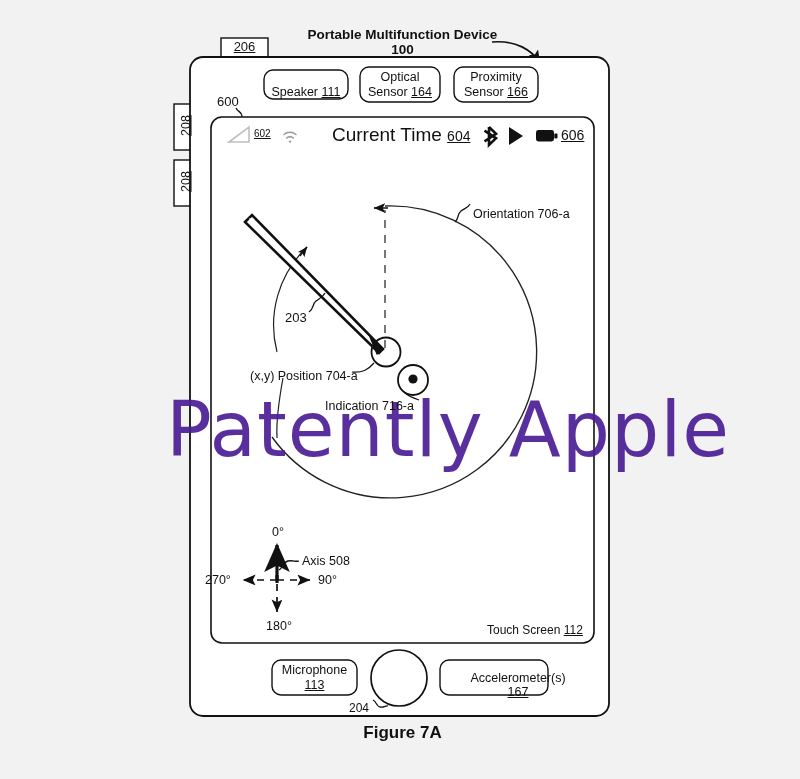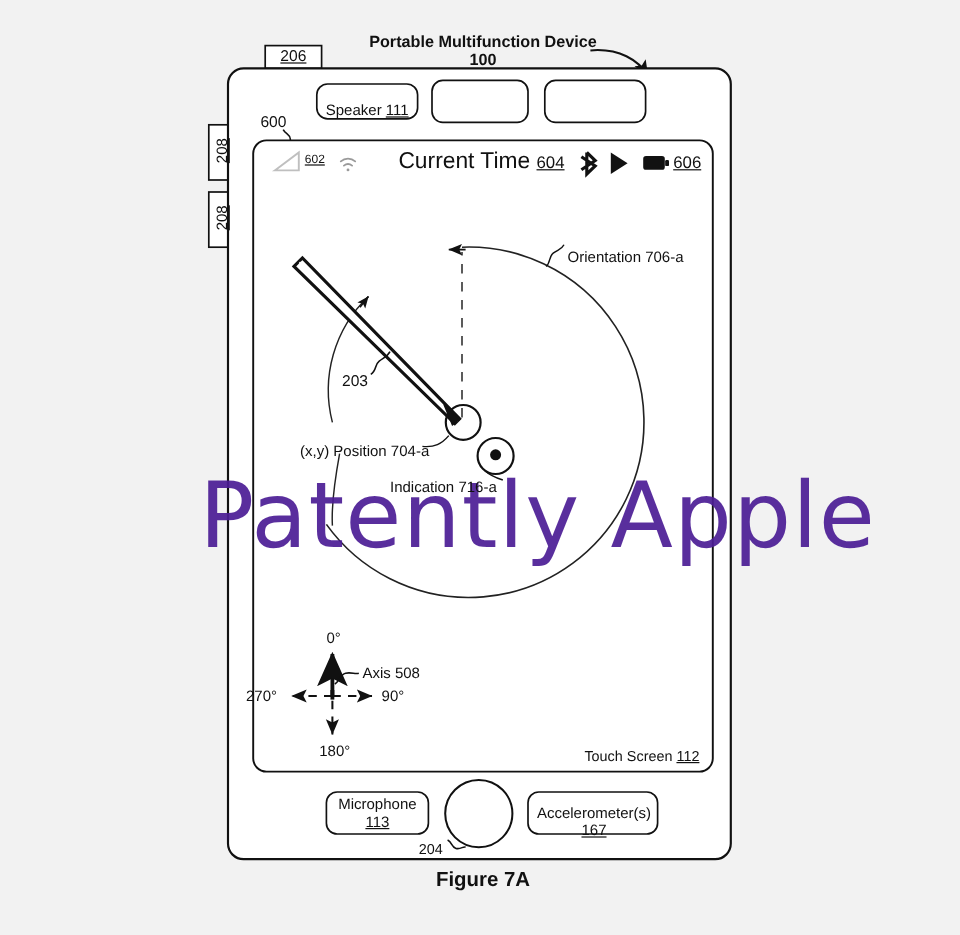--- a/index.html
+++ b/index.html
@@ -173,20 +173,26 @@
   </div>
   <div class="rot" style="position:absolute; left:163px; top:172px; width:46px; height:19px;">
     <div class="txt ul ctr" style="left:0; top:2px; width:46px; font-size:12.5px;">208</div>
   </div>
 
   <div class="txt" style="left:217px; top:95px; font-size:13px;">600</div>
 
   <div class="boxlabel" style="left:264px; top:70px; width:84px; height:29px;align-items:flex-end;">
     <span><span>Speaker </span><span class="ul">111</span></span>
   </div>
+  <div class="boxlabel" style="left:360px; top:67px; width:80px; height:35px;">
+    <span><span>Optical</span><br><span>Sensor </span><span class="ul">164</span></span>
+  </div>
+  <div class="boxlabel" style="left:454px; top:67px; width:84px; height:35px;">
+    <span><span>Proximity</span><br><span>Sensor </span><span class="ul">166</span></span>
+  </div>
 
   <div class="txt ul" style="left:254px; top:128px; font-size:10px;">602</div>
   <div class="txt" style="left:332px; top:124px; font-size:19px;"><span>Current Time </span><span class="ul" style="font-size:14px;">604</span></div>
   <div class="txt ul" style="left:561px; top:128px; font-size:14px;">606</div>
 
   <div class="txt" style="left:473px; top:207px; font-size:12.5px;">Orientation 706-a</div>
   <div class="txt" style="left:285px; top:311px; font-size:13px;">203</div>
   <div class="txt" style="left:250px; top:369px; font-size:12.5px;">(x,y) Position 704-a</div>
   <div class="txt" style="left:325px; top:399px; font-size:12.5px;">Indication 716-a</div>
 
@@ -194,20 +200,20 @@
   <div class="txt" style="left:318px; top:573px; font-size:12.5px;">90°</div>
   <div class="txt ctr" style="left:262px; top:619px; width:34px; font-size:12.5px;">180°</div>
   <div class="txt" style="left:205px; top:573px; font-size:12.5px;">270°</div>
   <div class="txt" style="left:302px; top:554px; font-size:12.5px;">Axis 508</div>
 
   <div class="txt" style="left:487px; top:624px; font-size:12px;"><span>Touch Screen </span><span class="ul">112</span></div>
 
   <div class="boxlabel" style="left:272px; top:660px; width:85px; height:35px;">
     <span><span>Microphone</span><br><span class="ul">113</span></span>
   </div>
-  <div class="boxlabel" style="left:441px; top:660px; width:108px; height:50px;align-items:center;">
+  <div class="boxlabel" style="left:464px; top:660px; width:108px; height:50px;align-items:center;">
     <span><span>Accelerometer(s)</span><br><span class="ul">167</span></span>
   </div>
   <div class="txt" style="left:349px; top:702px; font-size:12px;">204</div>
 
   <div class="txt bold ctr" style="left:300px; top:723px; width:205px; font-size:17px;">Figure 7A</div>
 
 </div>
 
 </body></html>

